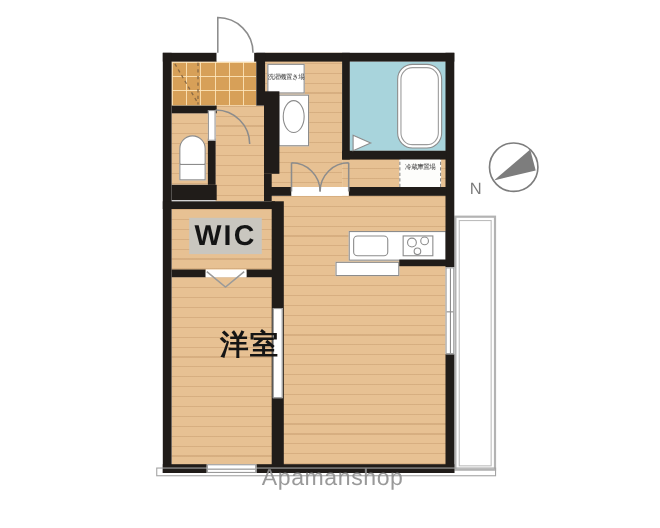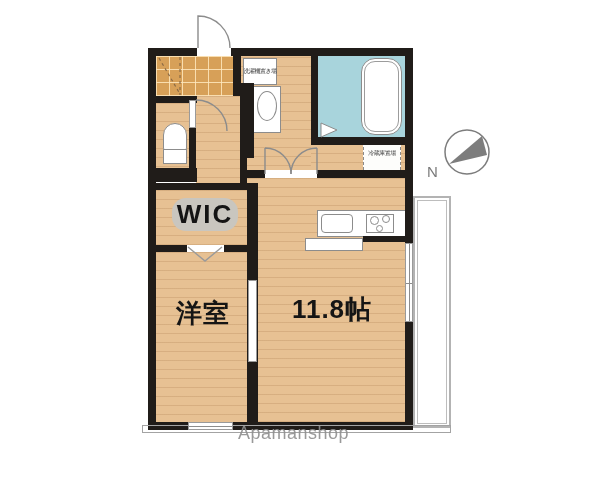--- a/index.html
+++ b/index.html
@@ -24,33 +24,33 @@
   .wall{background:var(--wall,#201c19);z-index:4;}
   .gap{background:#ffffff;z-index:5;}
   
   .fix{background:#ffffff;border:1px solid #8c8c8c;box-sizing:border-box;z-index:3;}
   .fix2{background:#ffffff;border:1px solid #9a9a9a;box-sizing:border-box;z-index:6;}
   .dashedbox{background:#fdfdfb;border:1px dashed #8a8a8a;box-sizing:border-box;z-index:3;}
   svg.overlay{position:absolute;left:0;top:0;z-index:6;pointer-events:none;}
   
   .roomlabel{
     position:absolute;z-index:7;color:#151515;text-align:center;
-    font-weight:600;letter-spacing:1px;line-height:33px;font-size:26px;
+    font-weight:600;letter-spacing:1px;line-height:33px;font-size:26px;padding-left:24px;
   }
   .tinylabel{
     position:absolute;z-index:7;color:#333;text-align:center;
     font-size:6px;letter-spacing:-0.5px;line-height:7px;
   }
   #wic-box{
     background:var(--wic_label_bg,#c9c6bf);z-index:7;display:flex;align-items:center;justify-content:center;
     color:#141414;font-size:26px;font-weight:600;letter-spacing:2px;
   }
   #watermark{
     z-index:9;color:var(--watermark_gray,#8f8f8f);opacity:0.9;
-    font-size:18px;letter-spacing:0.5px;font-weight:500;
+    font-size:21px;letter-spacing:0.5px;font-weight:500;
   }
   #compass-n{z-index:7;color:#7a7a7a;font-size:15px;}
   .grayline{border:1px solid #a3a3a3;box-sizing:border-box;background:transparent;z-index:6;}
   .balc{border:2px solid #b3b3b3;box-sizing:border-box;background:#ffffff;z-index:1;}
   .balc-inner{position:absolute;left:2px;top:2px;right:2px;bottom:2px;border:1px solid #bdbdbd;}
   .burner{position:absolute;border:1px solid #8c8c8c;border-radius:50%;background:#fff;box-sizing:border-box;}
 </style>
 </head>
 <body>
 
@@ -143,29 +143,28 @@
       <path d="M159,58 L180,94"></path>
       <path d="M180,57 L180,95"></path>
     </g>
     <polygon points="321,123 337,130 321,137" fill="#ffffff" stroke="#8c8c8c" stroke-width="1"></polygon>
     <g>
       <circle cx="467" cy="152" r="22" stroke="#7d7d7d" stroke-width="1.5" fill="none"></circle>
       <polygon points="449,164 482,136 487,155" fill="#7d7d7d"></polygon>
     </g>
   </svg>
 
-  <div class="abs" id="wic-box" style="left:172px;top:198px;width:66px;height:33px;border-radius:14px;">
+  <div class="abs" id="wic-box" style="left:172px;top:198px;width:66px;height:33px;">
     <span>WIC</span>
   </div>
 
   <div class="roomlabel" style="left:156px;top:297px;width:94px;">
     <div>洋室</div>
   </div>
 
   <div class="roomlabel" style="left:258px;top:293px;width:148px;">
-    <div>11.8帖</div>
   </div>
 
   <div class="abs" id="compass-n" style="left:427px;top:163px;">N</div>
 
   <div class="abs" id="watermark" style="left:238px;top:423px;">Apamanshop</div>
 
 </div>
 
 </body></html>

